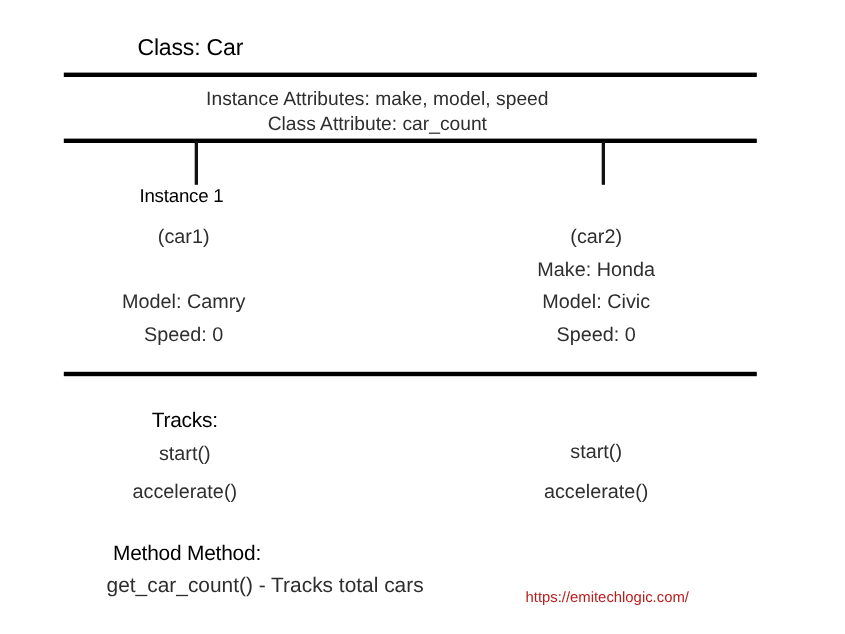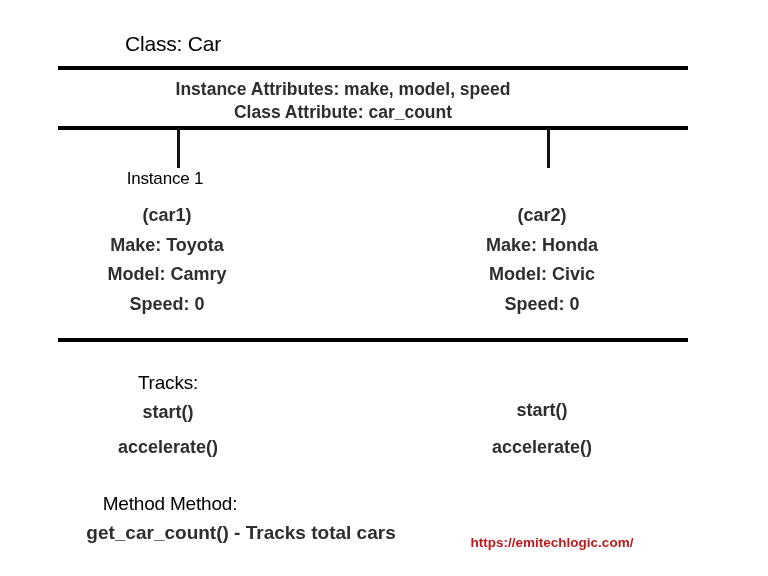--- a/index.html
+++ b/index.html
@@ -36,21 +36,20 @@
     background: #111111;
   }
   #connector-left  { left: 177px; top: 128px; height: 40px; }
   #connector-right { left: 547px; top: 128px; height: 40px; }
 
   
   .t {
     position: absolute;
     color: #2e2e2e;
     white-space: nowrap;
-    font-weight: bold;
   }
   .center { transform: translateX(-50%); }
   .bold {
     font-weight: 400;
     color: #000000;
     letter-spacing: -0.2px;
   }
 
   
   #class-title {
@@ -147,21 +146,20 @@
   <div class="t center" id="attr-instance">Instance Attributes: make, model, speed</div>
   <div class="t center" id="attr-class">Class Attribute: car_count</div>
 
   <div class="rule" id="rule-mid"></div>
 
   <div class="connector" id="connector-left"></div>
   <div class="connector" id="connector-right"></div>
 
   <div class="t center bold inst-heading" id="inst1-heading">Instance 1</div>
   <div class="t center inst-line col1 row-alias">(car1)</div>
-  <div class="t center inst-line col1 row-make">Make: Toyota</div>
   <div class="t center inst-line col1 row-model">Model: Camry</div>
   <div class="t center inst-line col1 row-speed">Speed: 0</div>
 
   <div class="t center inst-line col2 row-alias">(car2)</div>
   <div class="t center inst-line col2 row-make">Make: Honda</div>
   <div class="t center inst-line col2 row-model">Model: Civic</div>
   <div class="t center inst-line col2 row-speed">Speed: 0</div>
 
   <div class="rule" id="rule-bottom"></div>
 

